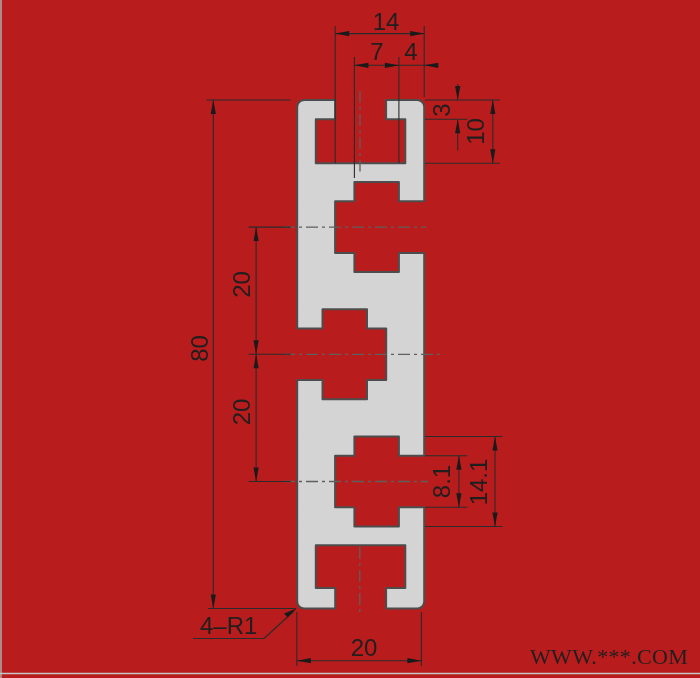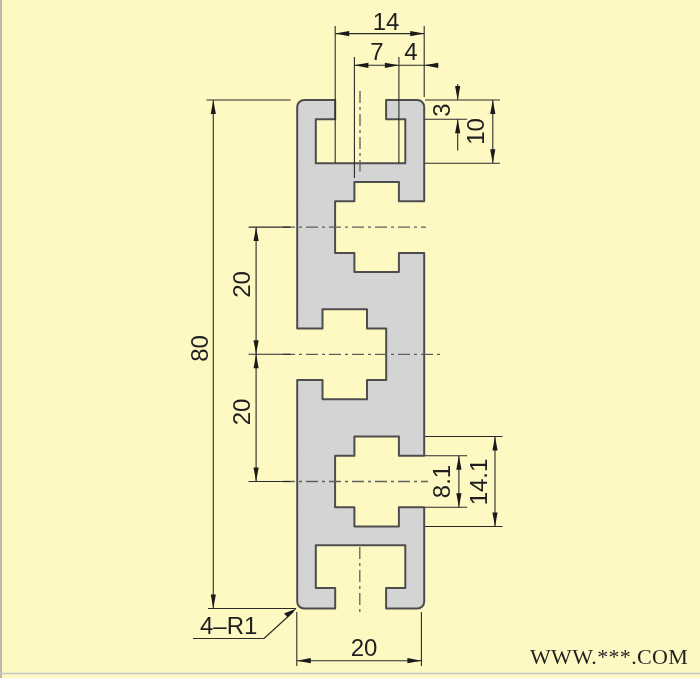--- a/index.html
+++ b/index.html
@@ -1,16 +1,16 @@
 <!DOCTYPE html>
 <html><head>
 <meta charset="utf-8">
 <style>
   html,body{margin:0;padding:0;background:#ffffff;}
-  #stage{position:relative;width:700px;height:678px;background:#fef9c3;overflow:hidden;}
+  #stage{position:relative;width:700px;height:678px;background:#b91c1c;overflow:hidden;}
   svg{position:absolute;top:0;left:0;}
   text{font-family:"Liberation Sans",sans-serif;fill:#1f1f1f;}
 </style>
 </head>
 <body>
 <div id="stage">
 <svg width="700" height="678" viewBox="0 0 700 678">
 
   <line x1="1" y1="0" x2="1" y2="678" stroke="#a8a8a8" stroke-width="1.6"></line>
 

